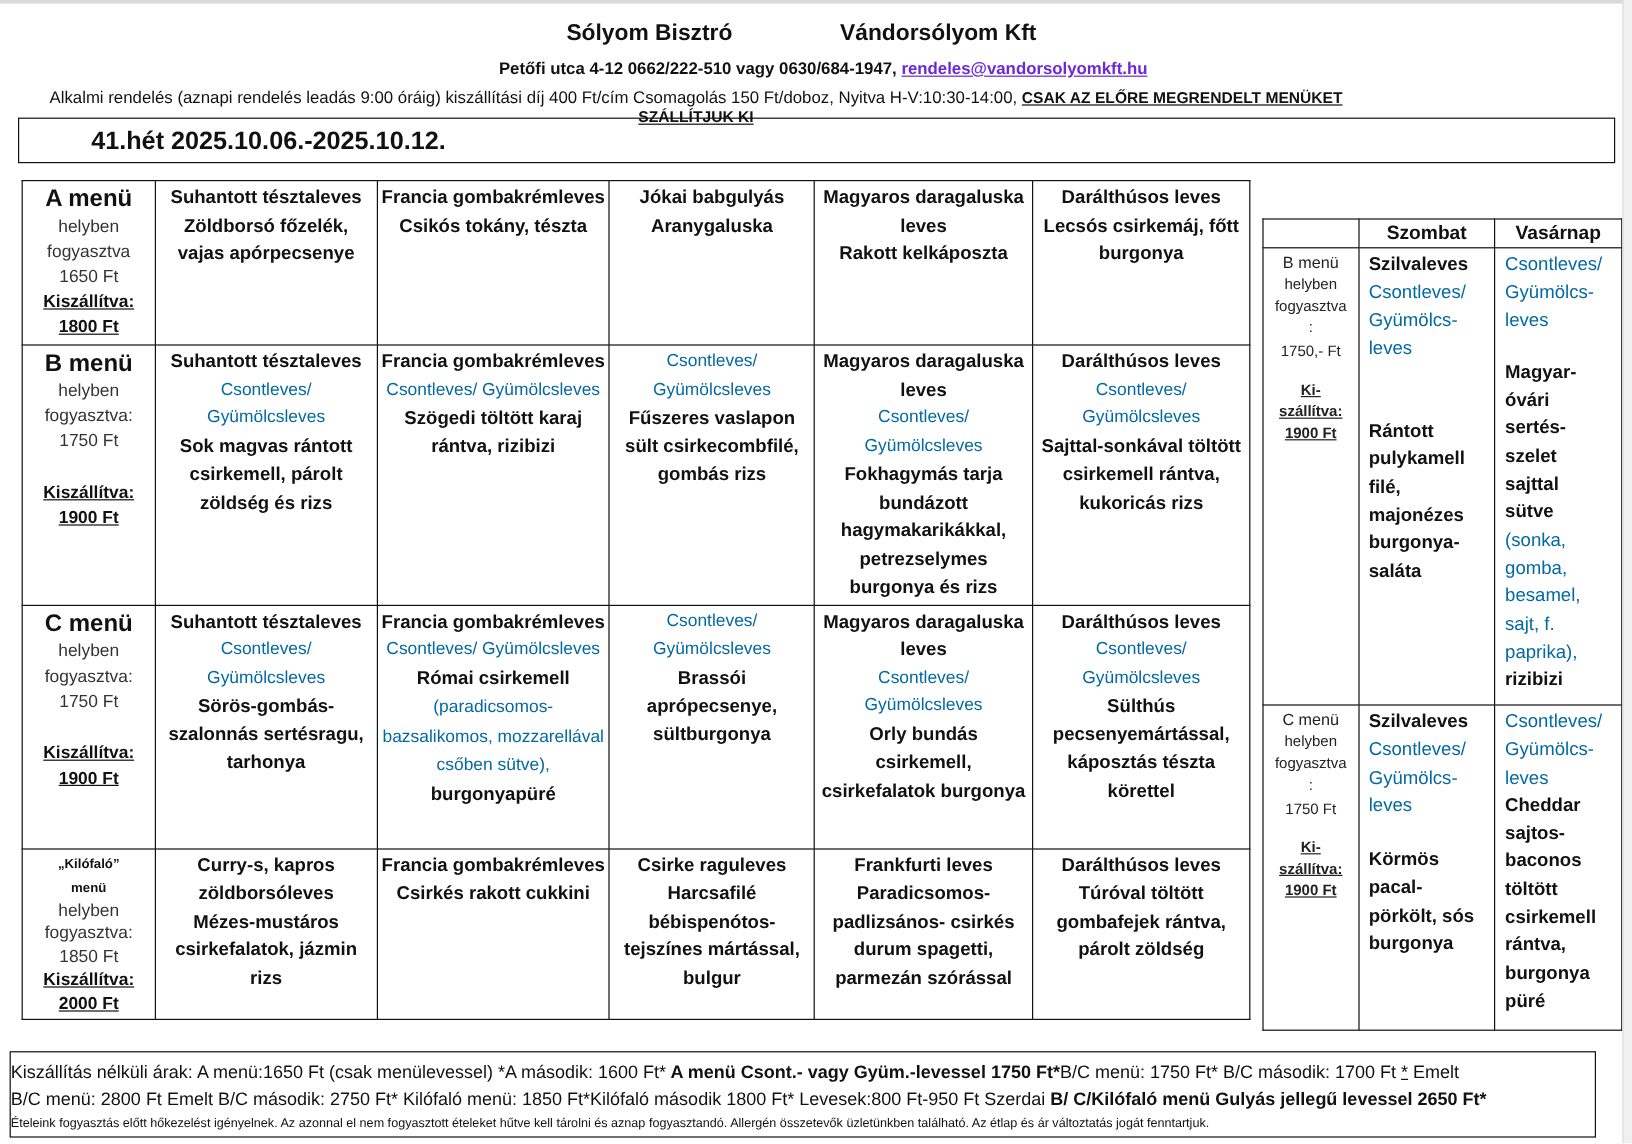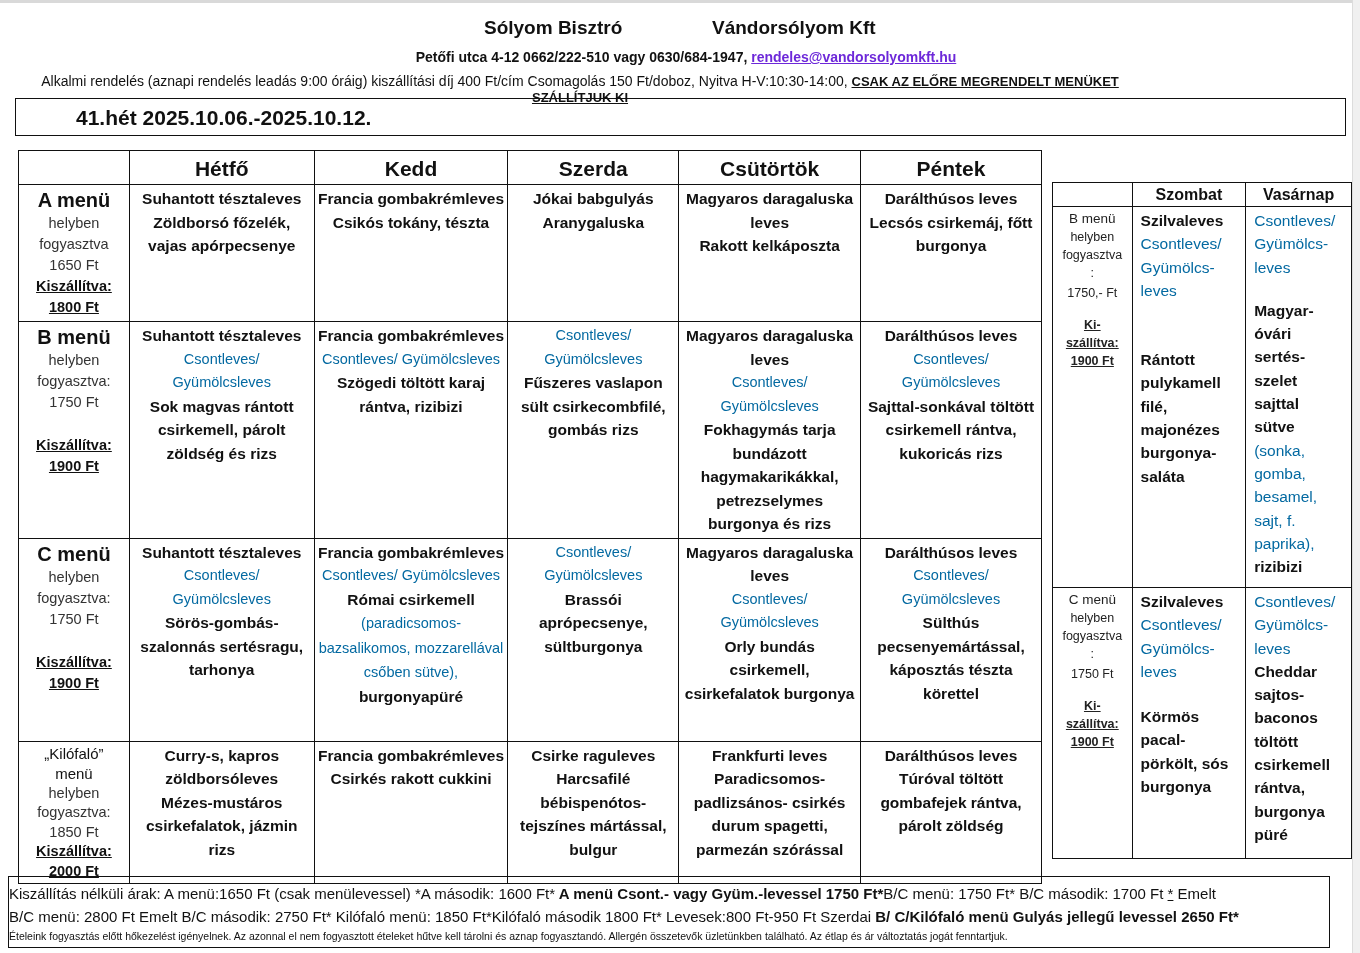--- a/index.html
+++ b/index.html
@@ -1,40 +1,40 @@
 <!DOCTYPE html>
 <html><head>
 <meta charset="utf-8">
 <style>
   * { box-sizing: border-box; margin: 0; padding: 0; }
   html, body { width: 1360px; height: 953px; overflow: hidden; background: #ffffff; }
   body { font-family: "Liberation Sans", "DejaVu Sans", sans-serif; color: #111; position: relative; }
   .topbar { position: absolute; left: 0; top: 0; width: 1360px; height: 3px; background: #d9d9d9; }
   .scrollbar { position: absolute; right: 0; top: 0; width: 8px; height: 953px; background: #f0f0f0; border-left: 1px solid #dcdcdc; }
 
-  .hdr-title { position: absolute; top: 17px; left: 12px; width: 1160px; height: 24px; }
+  .hdr-title { position: absolute; top: 17px; left: 0; width: 1160px; height: 24px; }
   .hdr-title span { position: absolute; font-size: 19px; font-weight: bold; color: #111; white-space: nowrap; }
   .t-left { left: 472px; }
   .t-right { left: 700px; }
   .hdr-addr { position: absolute; top: 49px; left: 0; width: 1352px; text-align: center; font-size: 14px; font-weight: bold; padding-left: 20px; }
   .hdr-addr a { color: #6d28d9; text-decoration: underline; }
   .hdr-info { position: absolute; top: 73px; left: 0; width: 1160px; text-align: center; font-size: 14px; }
   .hdr-info b { text-decoration: underline; font-size: 13px; }
 
   .weekbox { position: absolute; left: 15px; top: 98px; width: 1331px; height: 38px; border: 1.5px solid #111; }
   .weekbox span { position: absolute; left: 12px; top: 7px; font-size: 21px; font-weight: bold; margin-left: 48px; }
 
   table { border-collapse: collapse; position: absolute; }
   td, th { border: 1.5px solid #111; vertical-align: top; text-align: center; }
   .main { left: 18px; top: 150px; width: 1024px; }
   .main th { font-size: 21px; font-weight: bold; height: 34px; vertical-align: middle; padding-top: 2px; }
   .main td { font-size: 15.5px; line-height: 23.5px; padding: 2px 3px; }
   .main td.label { font-size: 14.5px; line-height: 21px; padding: 2px 2px; }
   .main td.label .name { font-size: 20px; font-weight: bold; line-height: 26px; }
-  .main td.label .kname { font-size: 15px; font-weight: normal; line-height: 20px; }
+  .main td.label .kname { font-size: 11px; font-weight: bold; line-height: 20px; }
   .main td.label .sub { color: #333; }
   .main td.label .deliv { font-weight: bold; text-decoration: underline; }
   .b { font-weight: bold; }
   .n { font-weight: normal; color: #0369a1; font-size: 14.5px; }
 
   .weekend { left: 1052px; top: 182px; width: 300px; border-radius: 12px; }
   .weekend th { font-size: 16px; font-weight: bold; height: 24px; vertical-align: middle; }
   .weekend td { text-align: left; font-size: 15.5px; line-height: 23.3px; padding: 2px 8px; }
   .weekend td.wlabel { text-align: center; font-size: 12.5px; line-height: 18px; padding: 3px 2px; color: #222; }
   .weekend td.wlabel .wname { font-size: 13.5px; }
@@ -73,28 +73,20 @@
 <table class="main">
   <colgroup>
     <col style="width:111px">
       <col style="width:185px">
       <col style="width:194px">
       <col style="width:171px">
       <col style="width:182px">
       <col style="width:181px">
   </colgroup>
   <tbody>
-      <tr>
-    <th></th>
-    <th>Hétfő</th>
-    <th>Kedd</th>
-    <th>Szerda</th>
-    <th>Csütörtök</th>
-    <th>Péntek</th>
-  </tr>
 
   <tr style="height:137px">
     <td class="label">
       <div class="name">A menü</div>
       <div class="sub">helyben</div>
       <div class="sub">fogyasztva</div>
       <div class="sub">1650 Ft</div>
       <div class="deliv">Kiszállítva:</div>
       <div class="deliv">1800 Ft</div>
     </td>

